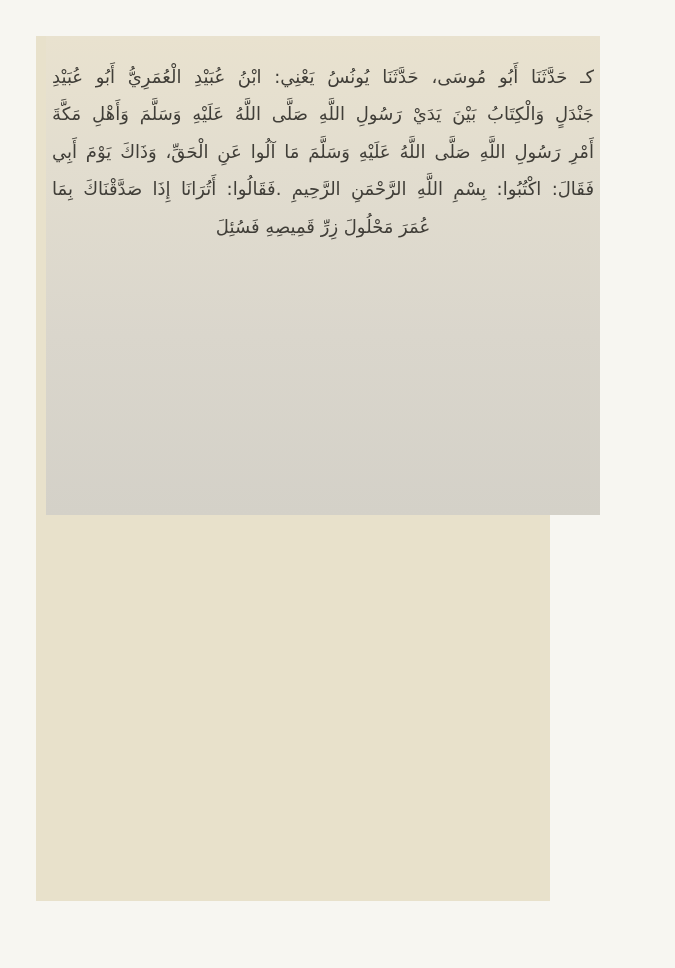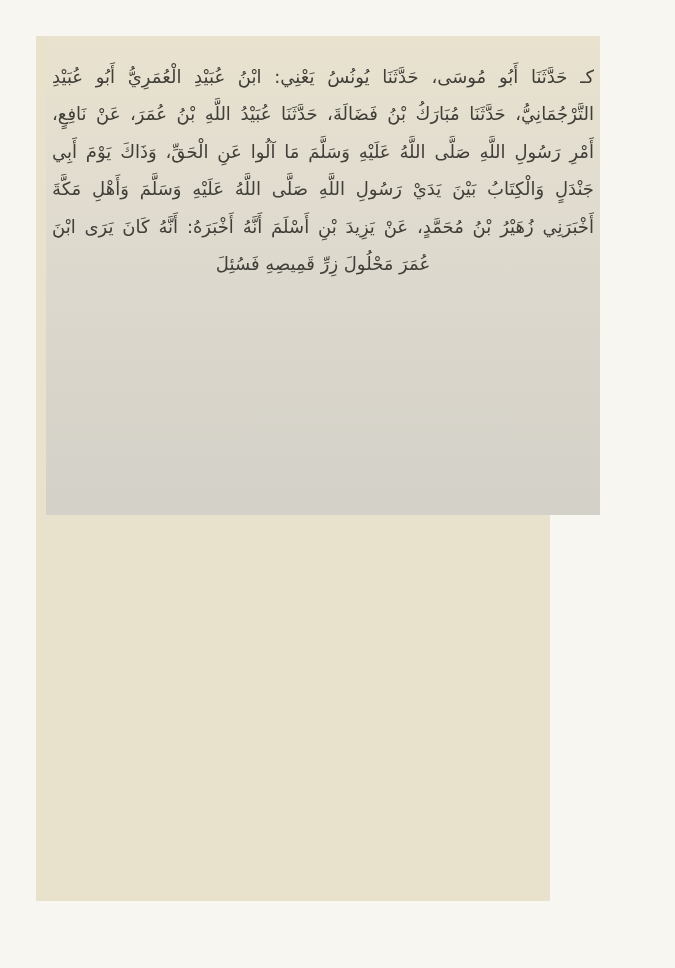--- a/index.html
+++ b/index.html
@@ -48,19 +48,18 @@
     text-align: center;
     text-align-last: center;
   }
 </style>
 </head>
 <body>
 
 <div class="page-panel">
   <div class="selection-block">
     <div class="hadith-line">كـ حَدَّثَنَا أَبُو مُوسَى، حَدَّثَنَا يُونُسُ يَعْنِي: ابْنُ عُبَيْدِ الْعُمَرِيُّ أَبُو عُبَيْدِ</div>
-    <div class="hadith-line">التَّرْجُمَانِيُّ، حَدَّثَنَا مُبَارَكُ بْنُ فَضَالَةَ، حَدَّثَنَا عُبَيْدُ اللَّهِ بْنُ عُمَرَ، عَنْ نَافِعٍ،</div>
+    <div class="hadith-line">جَنْدَلٍ وَالْكِتَابُ بَيْنَ يَدَيْ رَسُولِ اللَّهِ صَلَّى اللَّهُ عَلَيْهِ وَسَلَّمَ وَأَهْلِ مَكَّةَ</div>
     <div class="hadith-line">أَمْرِ رَسُولِ اللَّهِ صَلَّى اللَّهُ عَلَيْهِ وَسَلَّمَ مَا آلُوا عَنِ الْحَقِّ، وَذَاكَ يَوْمَ أَبِي</div>
-    <div class="hadith-line">جَنْدَلٍ وَالْكِتَابُ بَيْنَ يَدَيْ رَسُولِ اللَّهِ صَلَّى اللَّهُ عَلَيْهِ وَسَلَّمَ وَأَهْلِ مَكَّةَ</div>
-    <div class="hadith-line">أَخْبَرَنِي زُهَيْرُ بْنُ مُحَمَّدٍ، عَنْ يَزِيدَ بْنِ أَسْلَمَ أَنَّهُ أَخْبَرَهُ: أَنَّهُ كَانَ يَرَى ابْنَ</div>
+    <div class="hadith-line">فَقَالَ: اكْتُبُوا: بِسْمِ اللَّهِ الرَّحْمَنِ الرَّحِيمِ .فَقَالُوا: أَتُرَانَا إِذَا صَدَّقْنَاكَ بِمَا</div>
     <div class="hadith-line last">عُمَرَ مَحْلُولَ زِرِّ قَمِيصِهِ فَسُئِلَ</div>
   </div>
 </div>
 
 </body></html>

